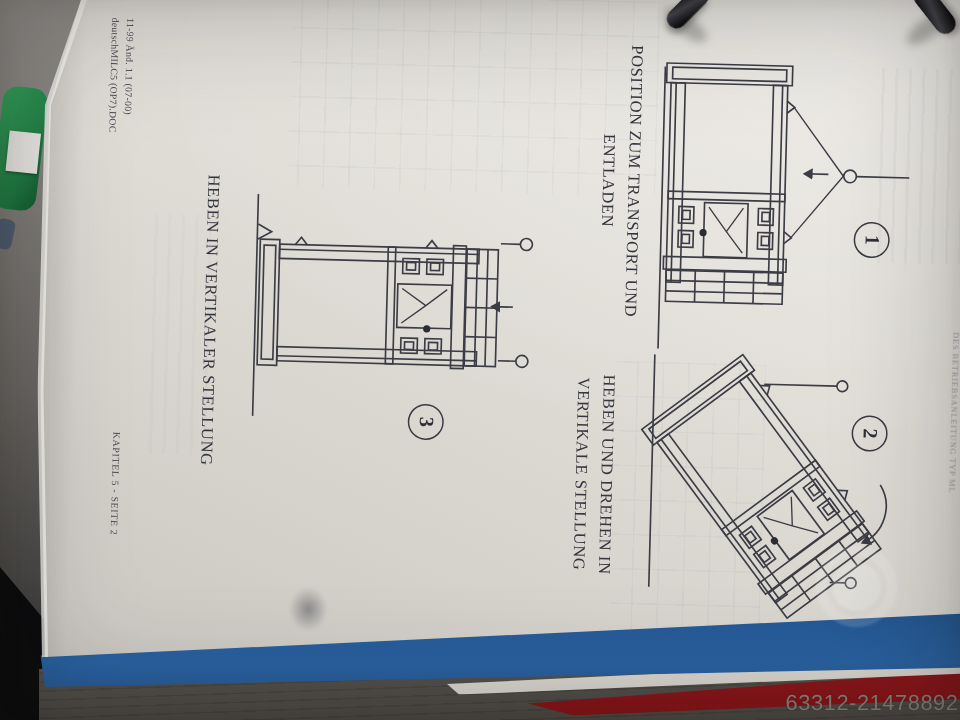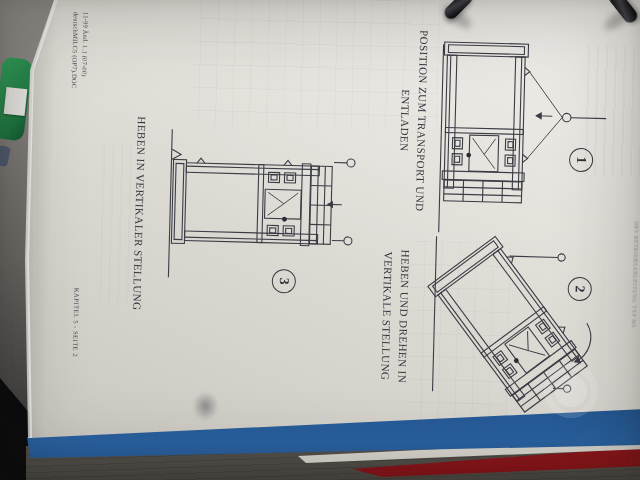--- a/index.html
+++ b/index.html
@@ -197,15 +197,16 @@
 
     <div class="smudge" style="left:396px;top:416px;"></div>
   </div>
 
   <div class="ring-shadow" style="left:440px;top:10px;transform:rotate(38deg);"></div>
   <div class="ring-shadow" style="left:602px;top:12px;transform:rotate(-35deg);"></div>
   <div class="ring" style="left:452px;top:-12px;width:13px;height:34px;transform:rotate(45deg);"></div>
   <div class="ring" style="left:616px;top:-12px;width:14px;height:37px;transform:rotate(-38deg);"></div>
 
   <div class="wm-gear"></div>
+  <div class="watermark-id">63312-21478892</div>
 
   <div class="vignette"></div>
 </div>
 
 </body></html>

